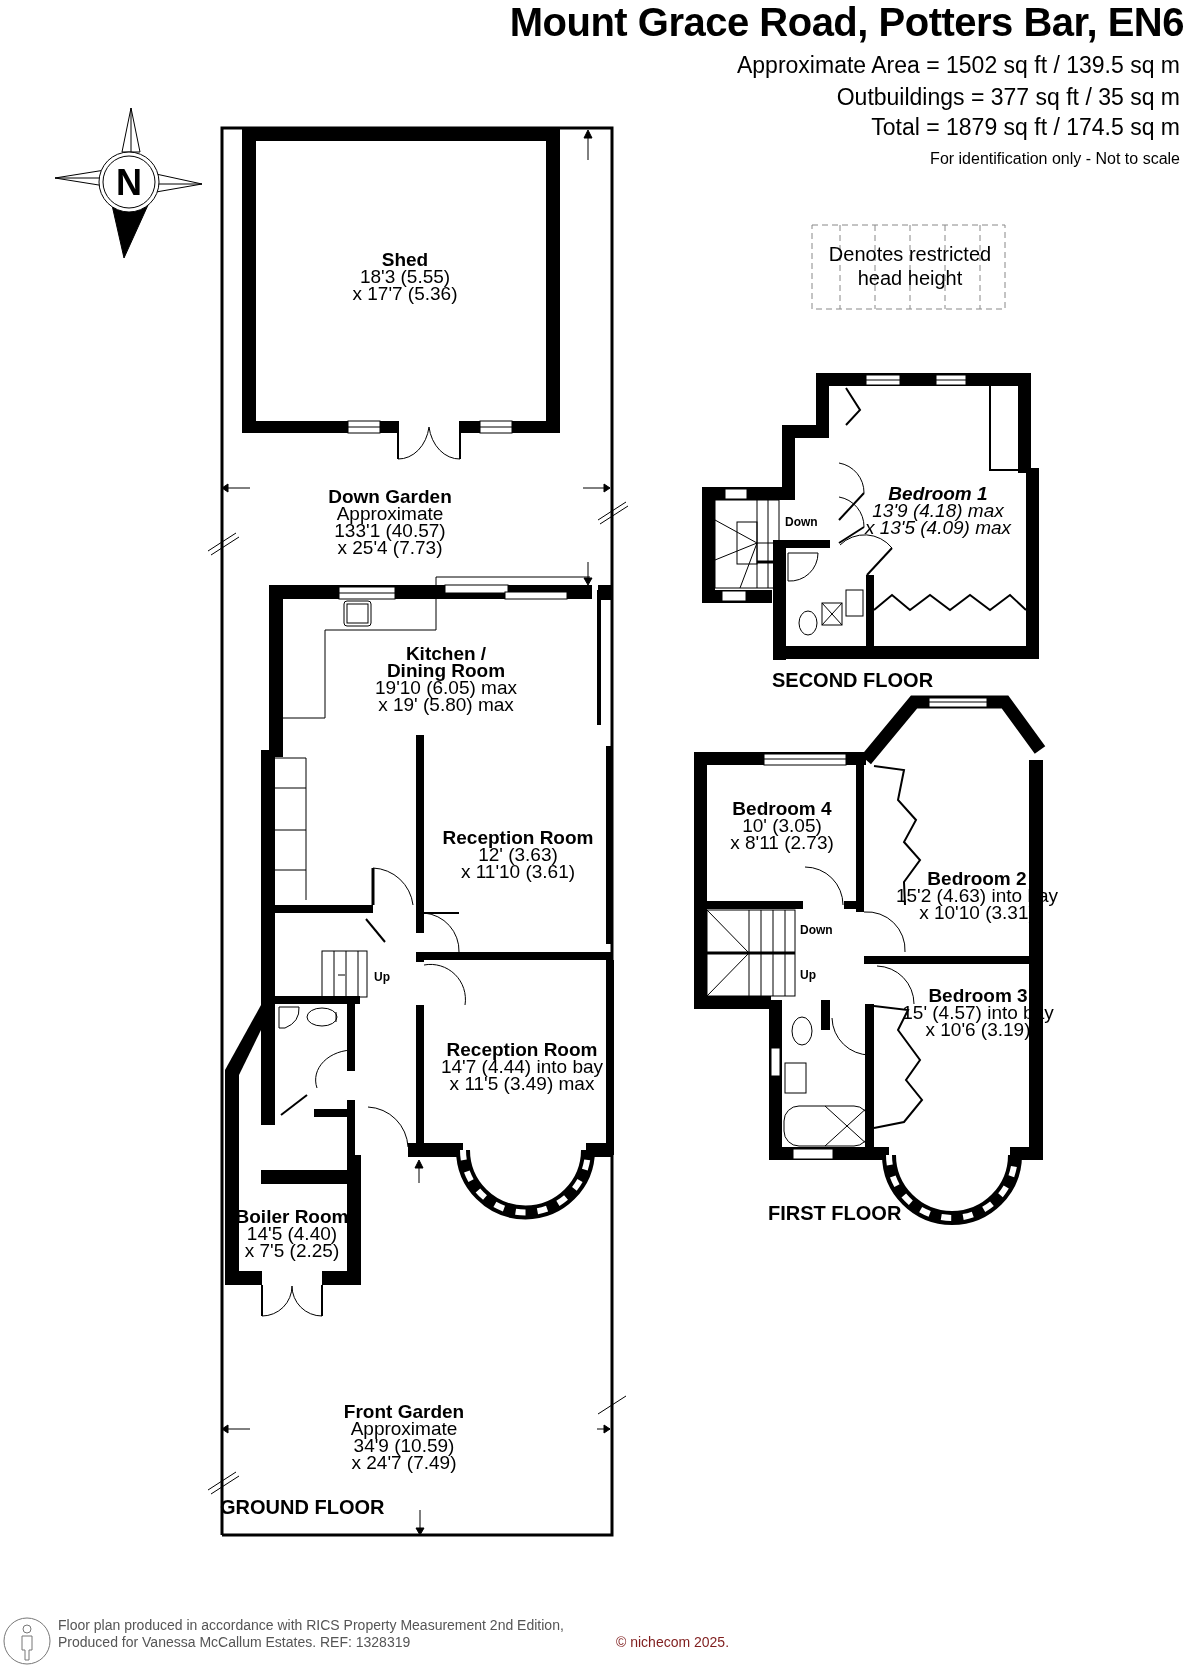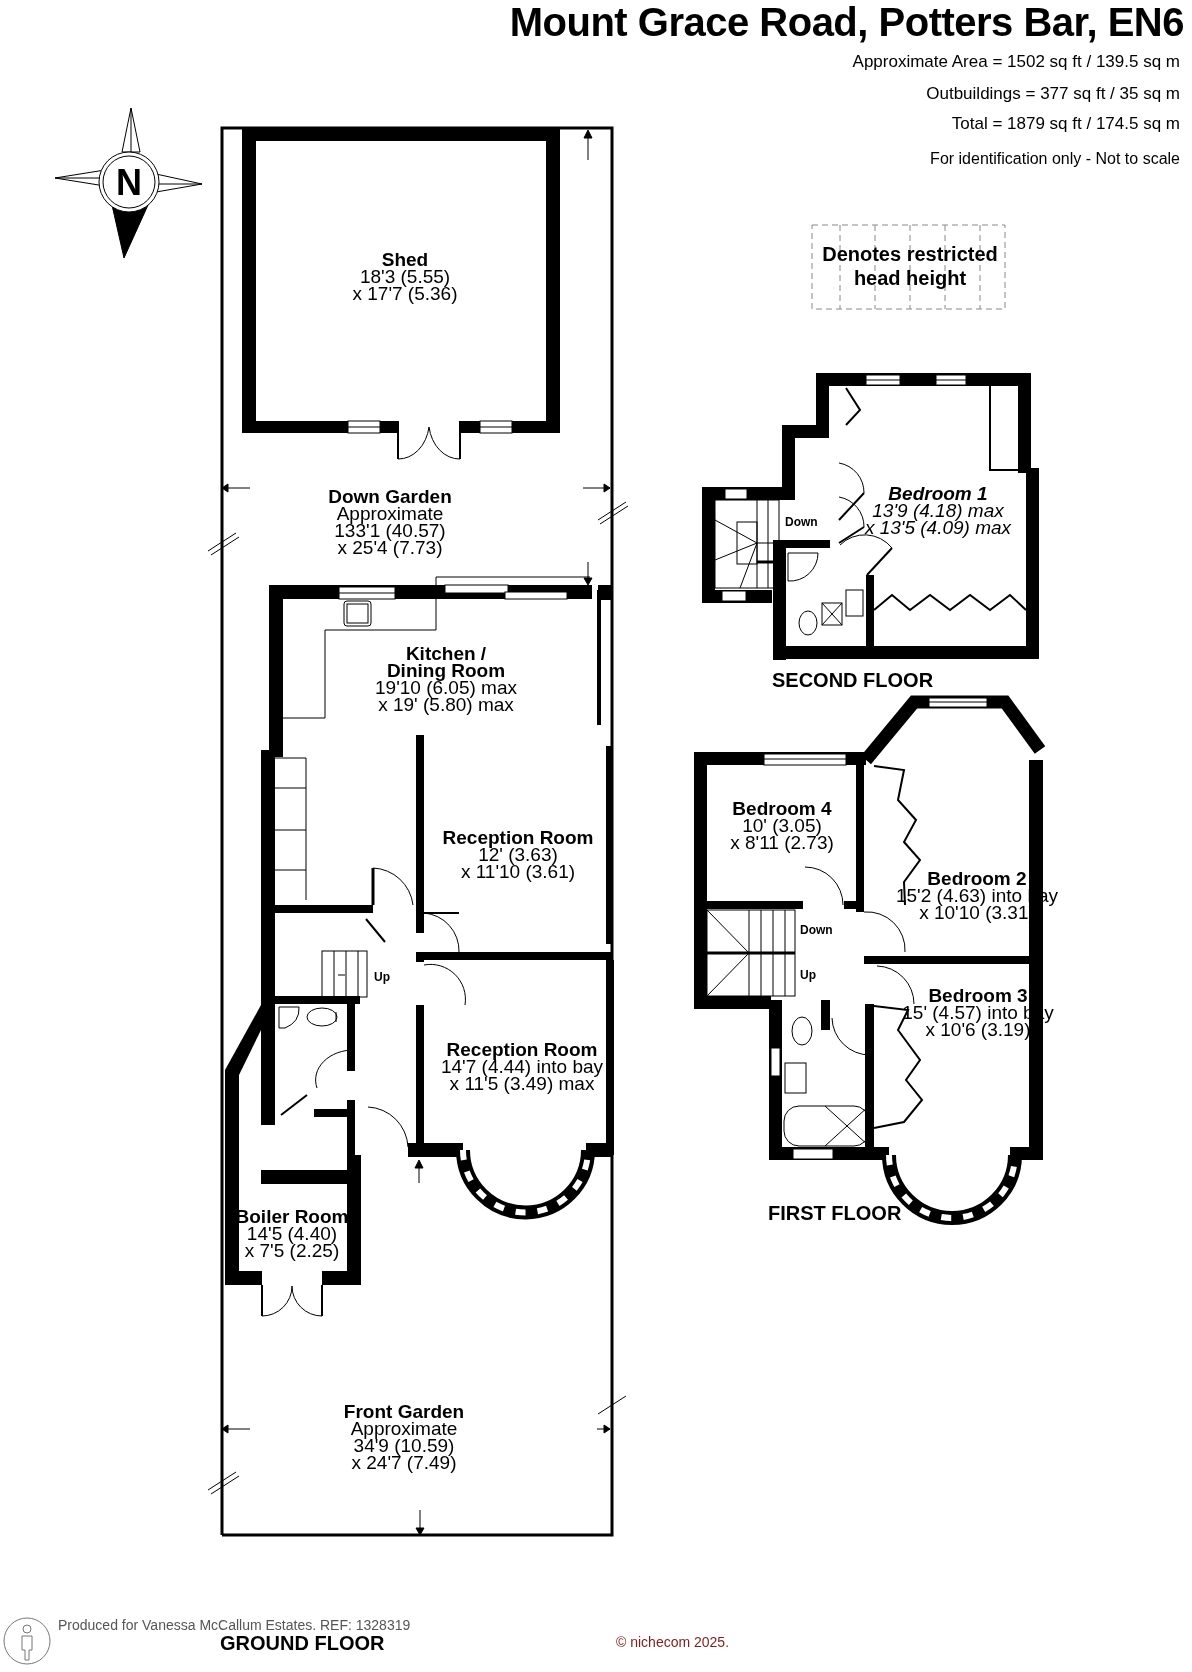--- a/index.html
+++ b/index.html
@@ -1,23 +1,23 @@
 <!DOCTYPE html>
 <html><head>
 <meta charset="utf-8">
 <style>
   html, body { margin:0; padding:0; background:#ffffff; }
   body { width:1192px; height:1672px; position:relative; overflow:hidden;
          font-family:"Liberation Sans", sans-serif; color:#000; }
   .abs { position:absolute; }
   #title { right:8px; top:0px; font-size:40px; font-weight:bold; letter-spacing:-0.5px; white-space:nowrap; }
-  .area-line { right:12px; font-size:17px; white-space:nowrap; text-align:left; }
+  .area-line { right:12px; font-size:23px; white-space:nowrap; text-align:left; }
   #area1 { top:52px; } #area2 { top:84px; } #area3 { top:114px; }
   #disclaimer { right:12px; top:150px; font-size:16px; }
-  #legend-text { left:810px; top:242px; width:200px; text-align:center; font-size:20px; font-weight:bold; line-height:24px; }
+  #legend-text { left:810px; top:242px; width:200px; text-align:center; font-size:20px; font-weight:normal; line-height:24px; }
   svg#plan { position:absolute; left:0; top:0; }
   .room { position:absolute; text-align:center; font-size:19px; line-height:17px; white-space:nowrap; transform:translateX(-50%); }
   .room .name { font-weight:bold; }
   .floor-label { position:absolute; font-size:20px; font-weight:bold; white-space:nowrap;margin-top:8px; }
   .stair-label { position:absolute; font-size:12px; font-weight:bold; }
   #footer { left:58px; top:1617px; font-size:14px; color:#555; line-height:17px; }
   #copyright { left:616px; top:1634px; font-size:14px; color:#7f1d1d; }
 </style>
 </head>
 <body>
@@ -351,21 +351,21 @@
   <div>14'5 (4.40)</div>
   <div>x 7'5 (2.25)</div>
 </div>
 <div class="room" style="left:404px; top:1403px;">
   <div class="name">Front Garden</div>
   <div>Approximate</div>
   <div>34'9 (10.59)</div>
   <div>x 24'7 (7.49)</div>
 </div>
 <div class="stair-label" style="left:374px; top:970px;">Up</div>
-<div class="floor-label" style="left:220px; top:1624px;">GROUND FLOOR</div>
+<div class="floor-label" style="left:220px; top:1488px;">GROUND FLOOR</div>
 
 <div class="room" style="left:782px; top:800px;">
   <div class="name">Bedroom 4</div>
   <div>10' (3.05)</div>
   <div>x 8'11 (2.73)</div>
 </div>
 <div class="room" style="left:977px; top:870px;">
   <div class="name">Bedroom 2</div>
   <div>15'2 (4.63) into bay</div>
   <div>x 10'10 (3.31)</div>
@@ -381,15 +381,16 @@
 
 <div class="room" style="left:938px; top:485px;font-style:italic;">
   <div class="name">Bedroom 1</div>
   <div>13'9 (4.18) max</div>
   <div>x 13'5 (4.09) max</div>
 </div>
 <div class="stair-label" style="left:785px; top:515px;">Down</div>
 <div class="floor-label" style="left:772px; top:661px;">SECOND FLOOR</div>
 
 <div id="footer" class="abs">
+  <div>Floor plan produced in accordance with RICS Property Measurement 2nd Edition,</div>
   <div>Produced for Vanessa McCallum Estates.   REF:  1328319</div>
 </div>
 <div id="copyright" class="abs">© nichecom 2025.</div>
 
 </body></html>

